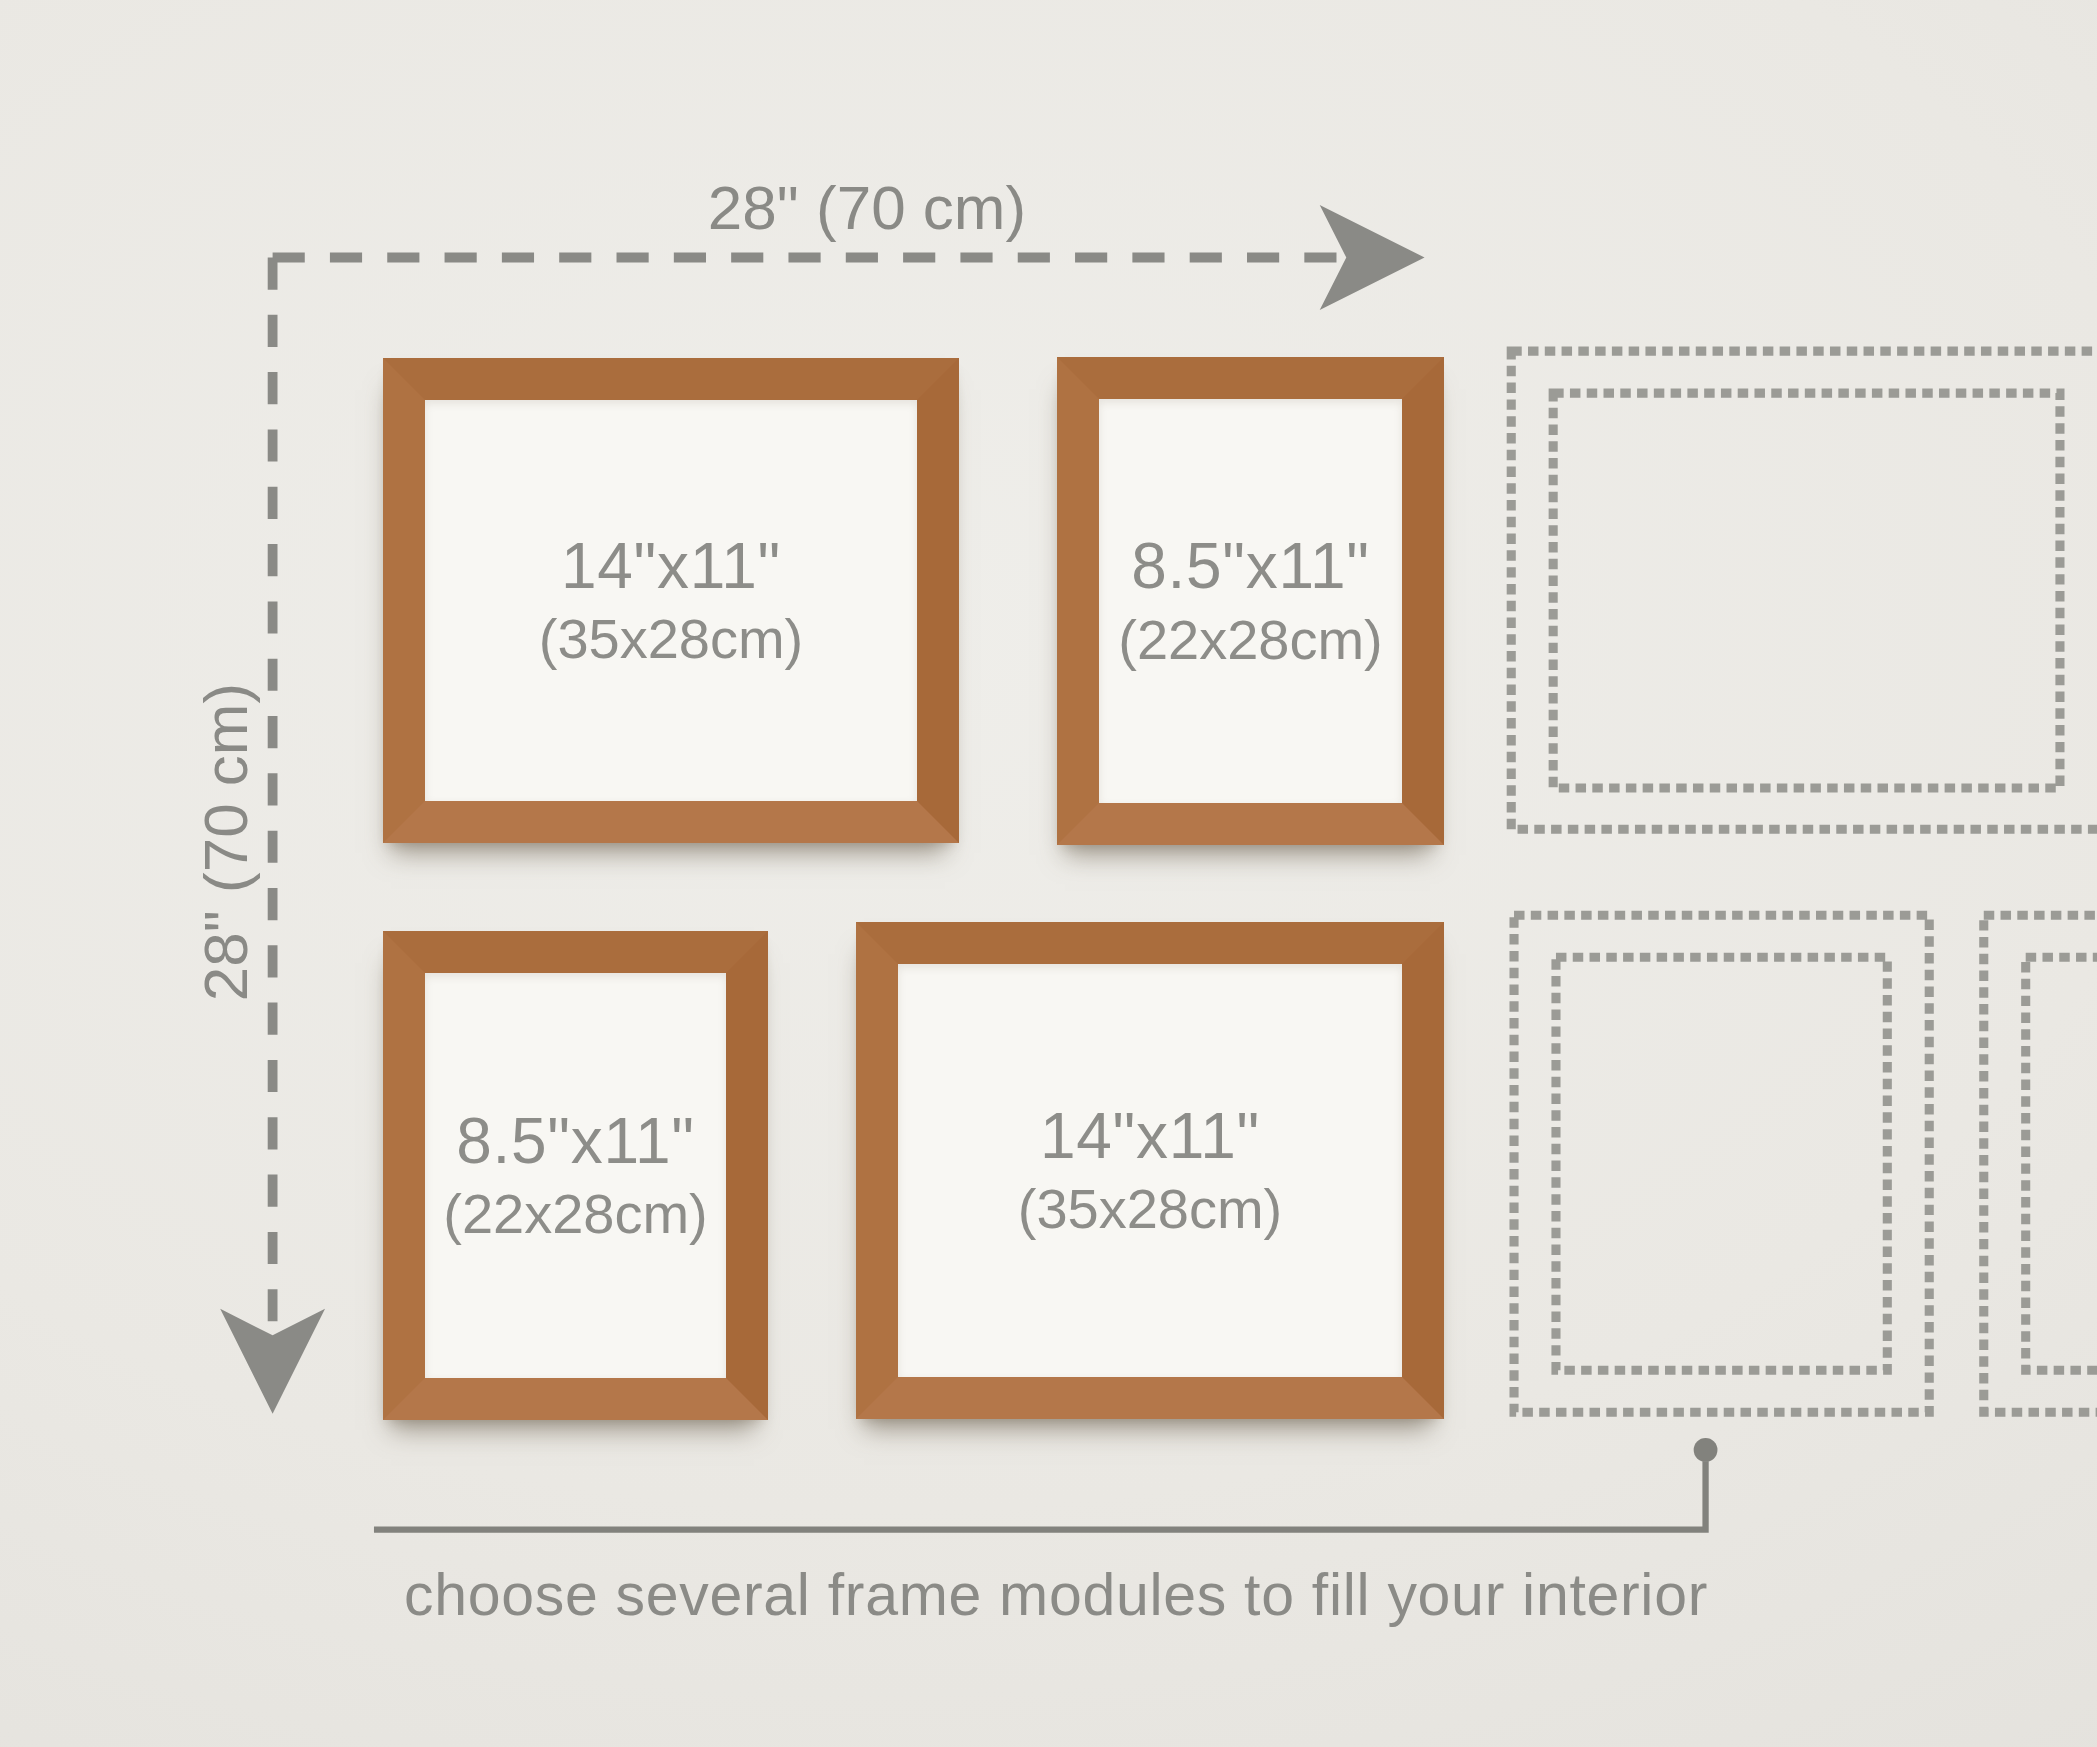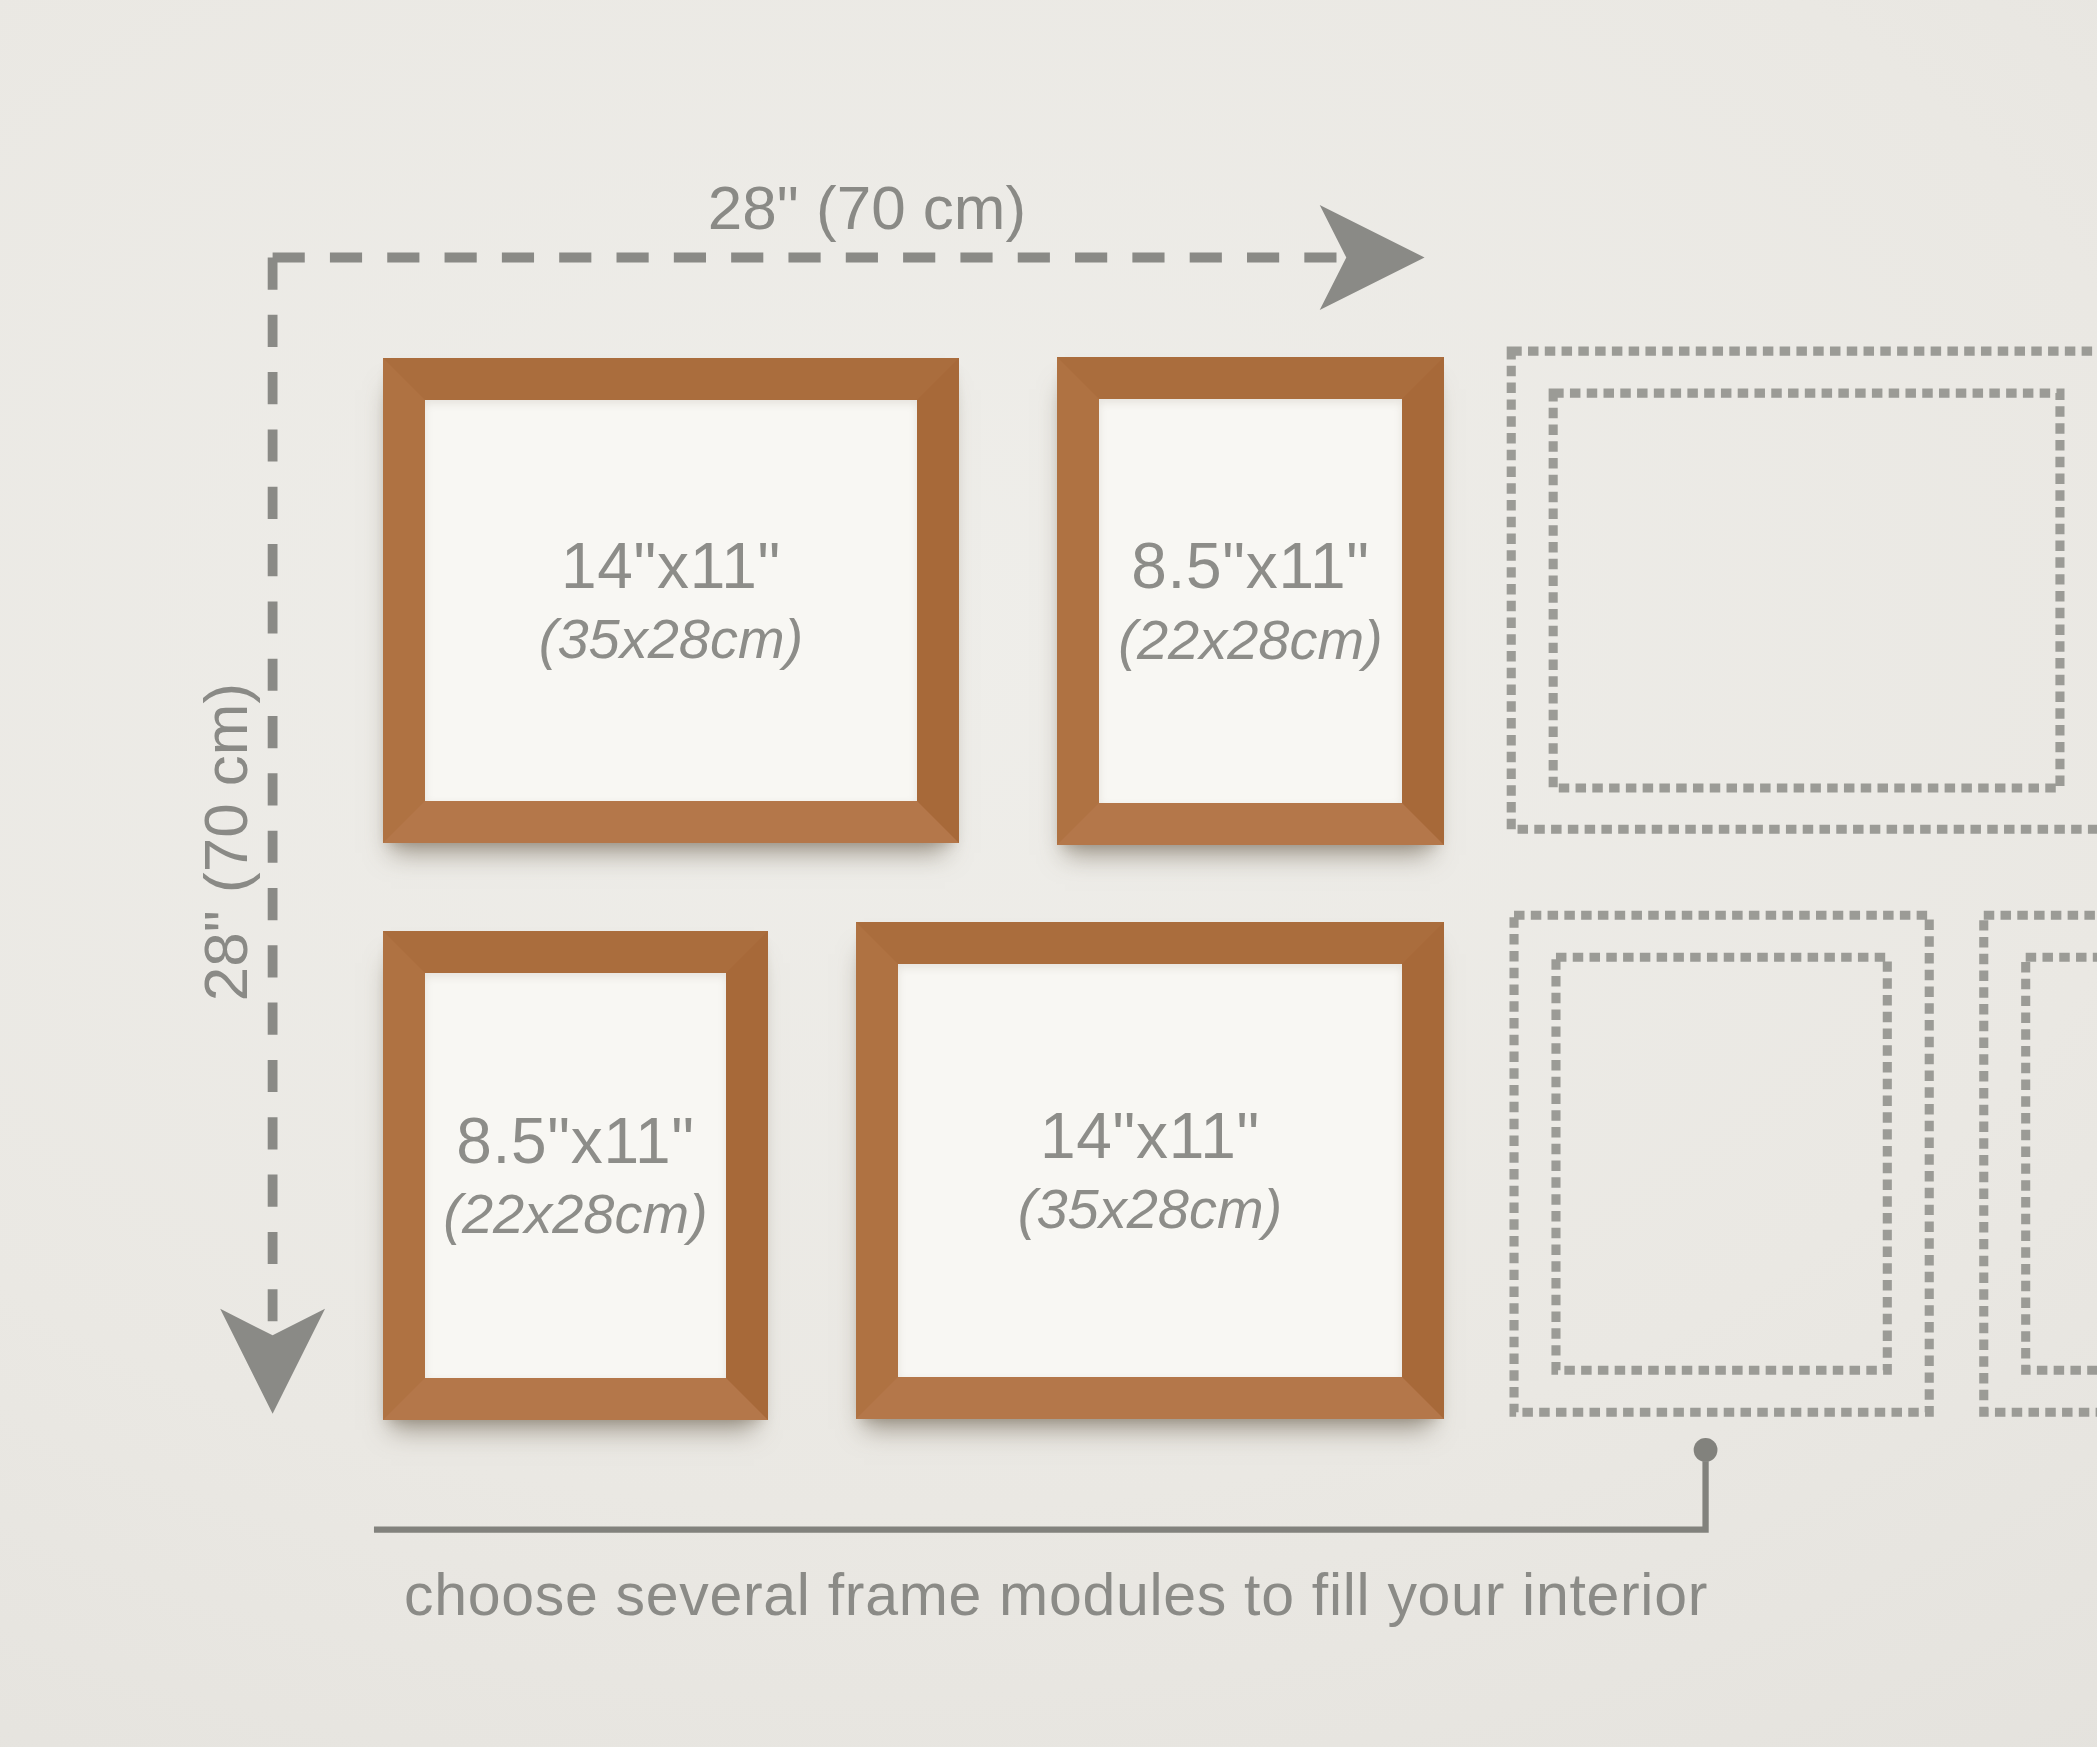--- a/index.html
+++ b/index.html
@@ -33,21 +33,21 @@
     align-items: center;
     justify-content: center;
   }
   .f1 { left:383px;  top:358px;  width:576px; height:485px; }
   .f2 { left:1057px; top:357px;  width:387px; height:488px; }
   .f3 { left:383px;  top:931px; width:385px; height:489px; }
   .f4 { left:856px; top:922px; width:588px; height:497px; }
 
   .frame-label { text-align:center; color:#8d8d89; line-height:1.08; }
   .size-in { font-size:64px; letter-spacing:0.7px; }
-  .size-cm { font-size:56px; margin-top:8.4px;font-style:italic; }
+  .size-cm { font-size:56px; margin-top:8.4px; }
 
   
   .dim-label {
     position:absolute;
     color:#8a8a86;
     font-size:62px;
     white-space:nowrap;
     transform: translate(-50%,-50%);
   }
   .dim-label.vertical { transform: translate(-50%,-50%) rotate(-90deg); }

